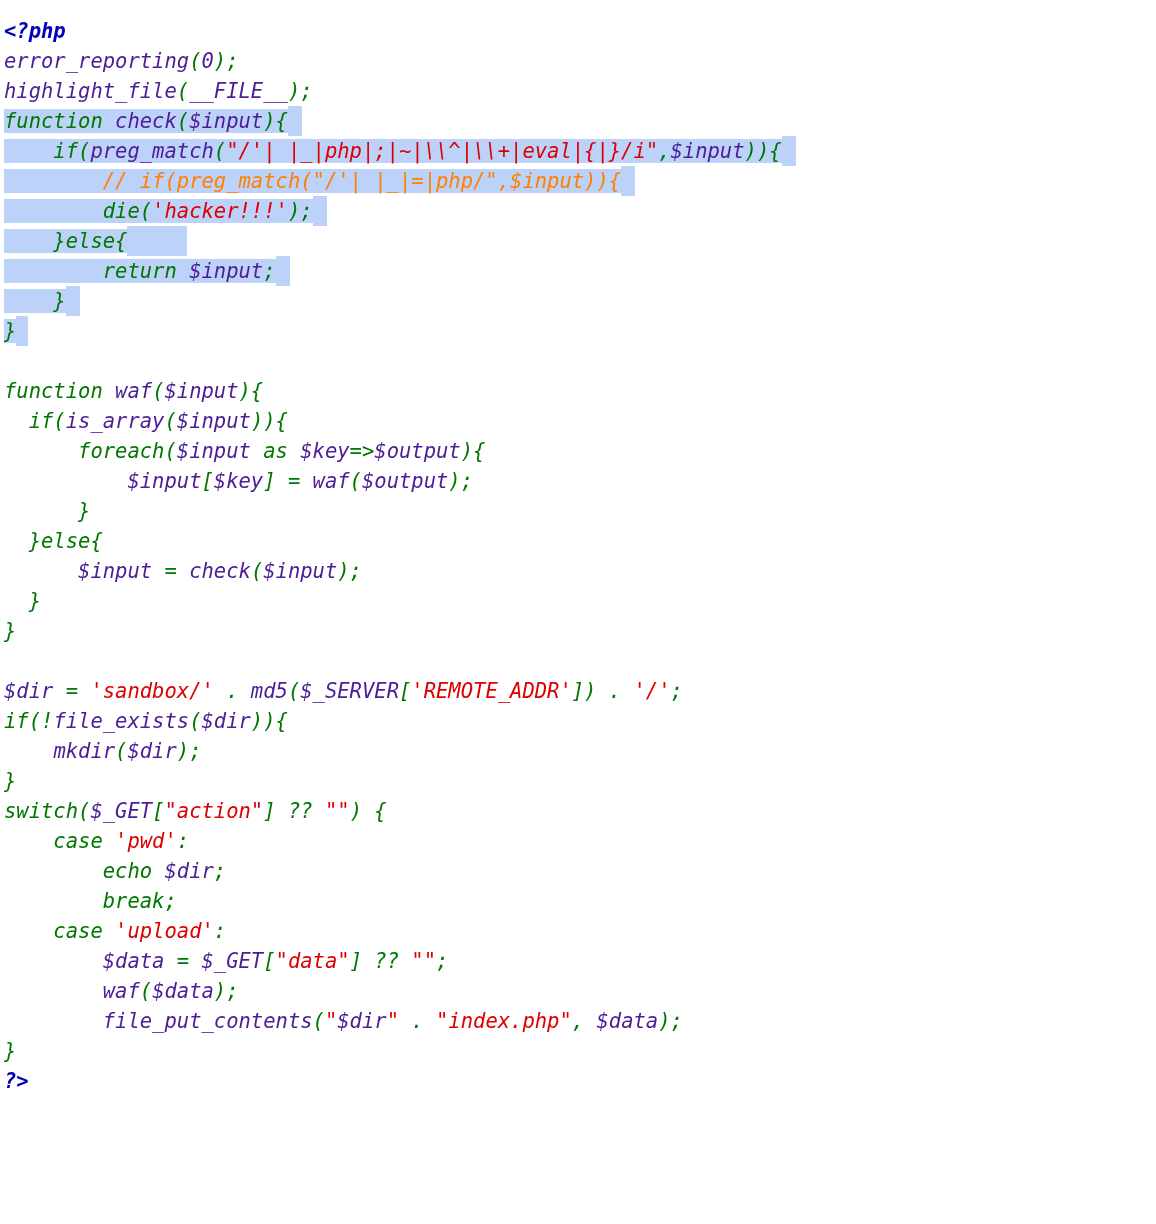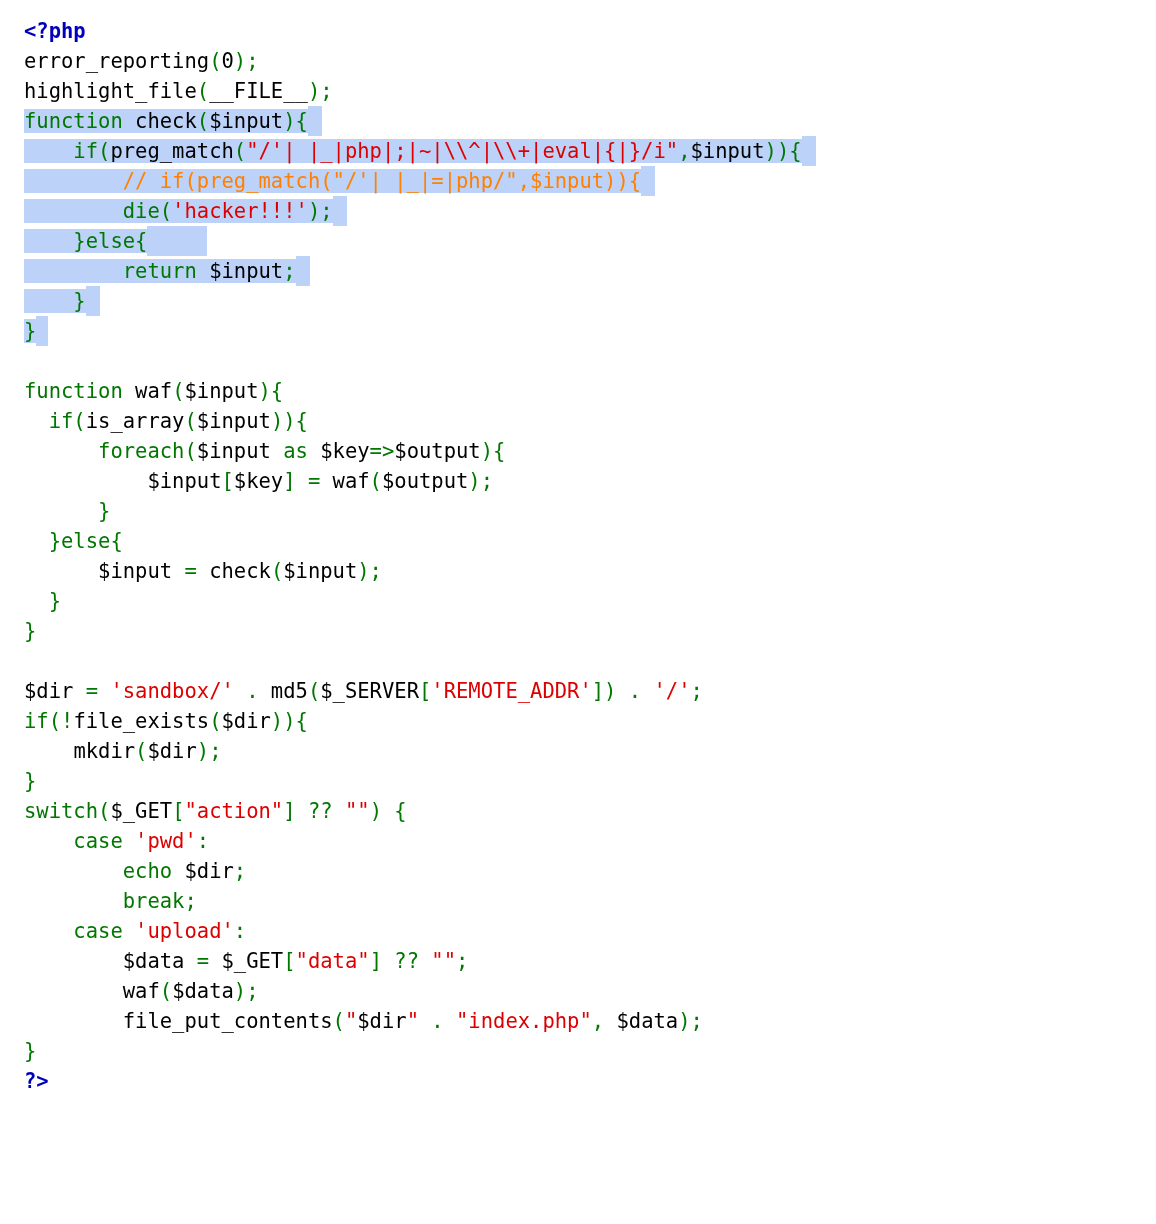--- a/index.html
+++ b/index.html
@@ -8,40 +8,41 @@
     padding: 0;
     background: #ffffff;
   }
   body {
     width: 1156px;
     min-height: 1224px;
     font-family: "DejaVu Sans Mono", "Liberation Mono", monospace;
   }
 
   #code-listing {
-    padding: 16px 0 0 24px;
+    padding: 16px 0 0 4px;
     font-size: 20.5px;
     line-height: 30px;
     white-space: pre;
     letter-spacing: 0px;
     color: #000000;
+    font-style: italic;
   }
 
   .line {
     display: block;
     height: 30px;
     white-space: pre;
   }
 
   
   .tok            { white-space: pre; }
   .t-default      { color: #000000; }
   .t-tag          { color: #0000bb; font-weight: bold; }
   .t-keyword      { color: #007700; }
-  .t-var          { color: #000000; }
+  .t-var          { color: #4c1d95; }
   .t-string       { color: #dd0000; }
   .t-comment      { color: #ff8000; }
 
   
   .sel {
     background-color: #bcd2f9;
   }
   
   .sel-pad {
     background-color: #bcd2f9;

